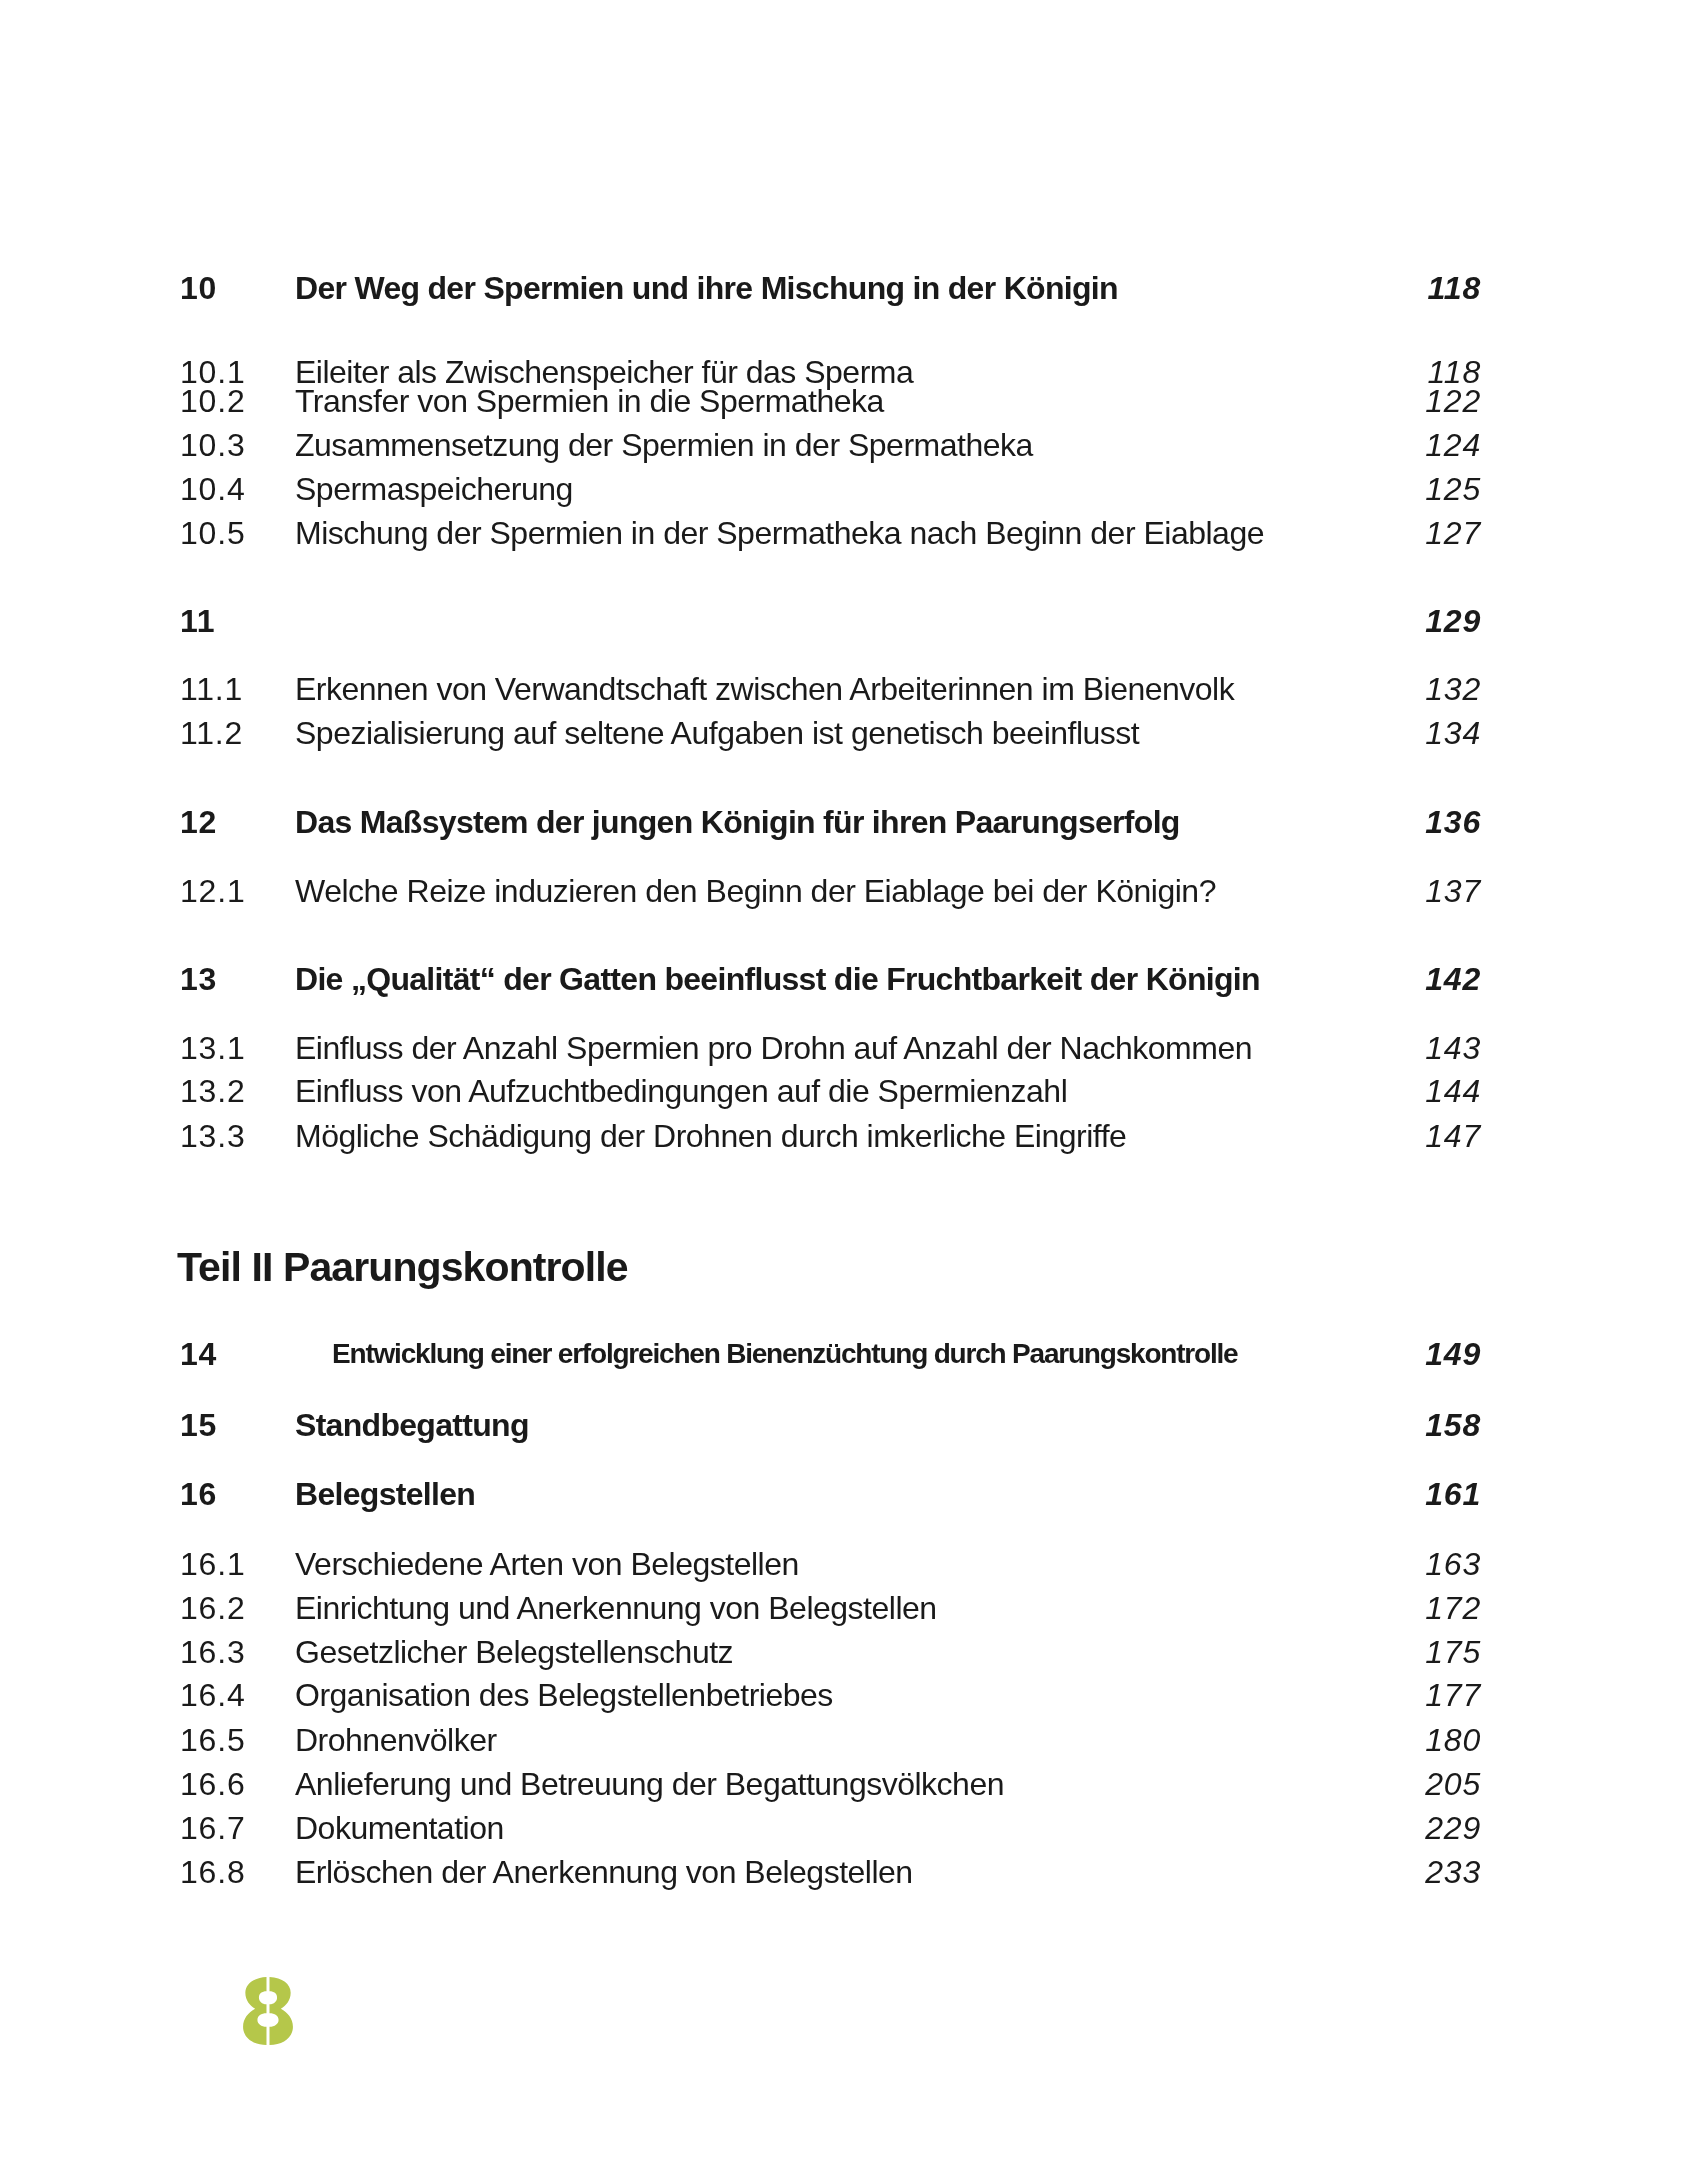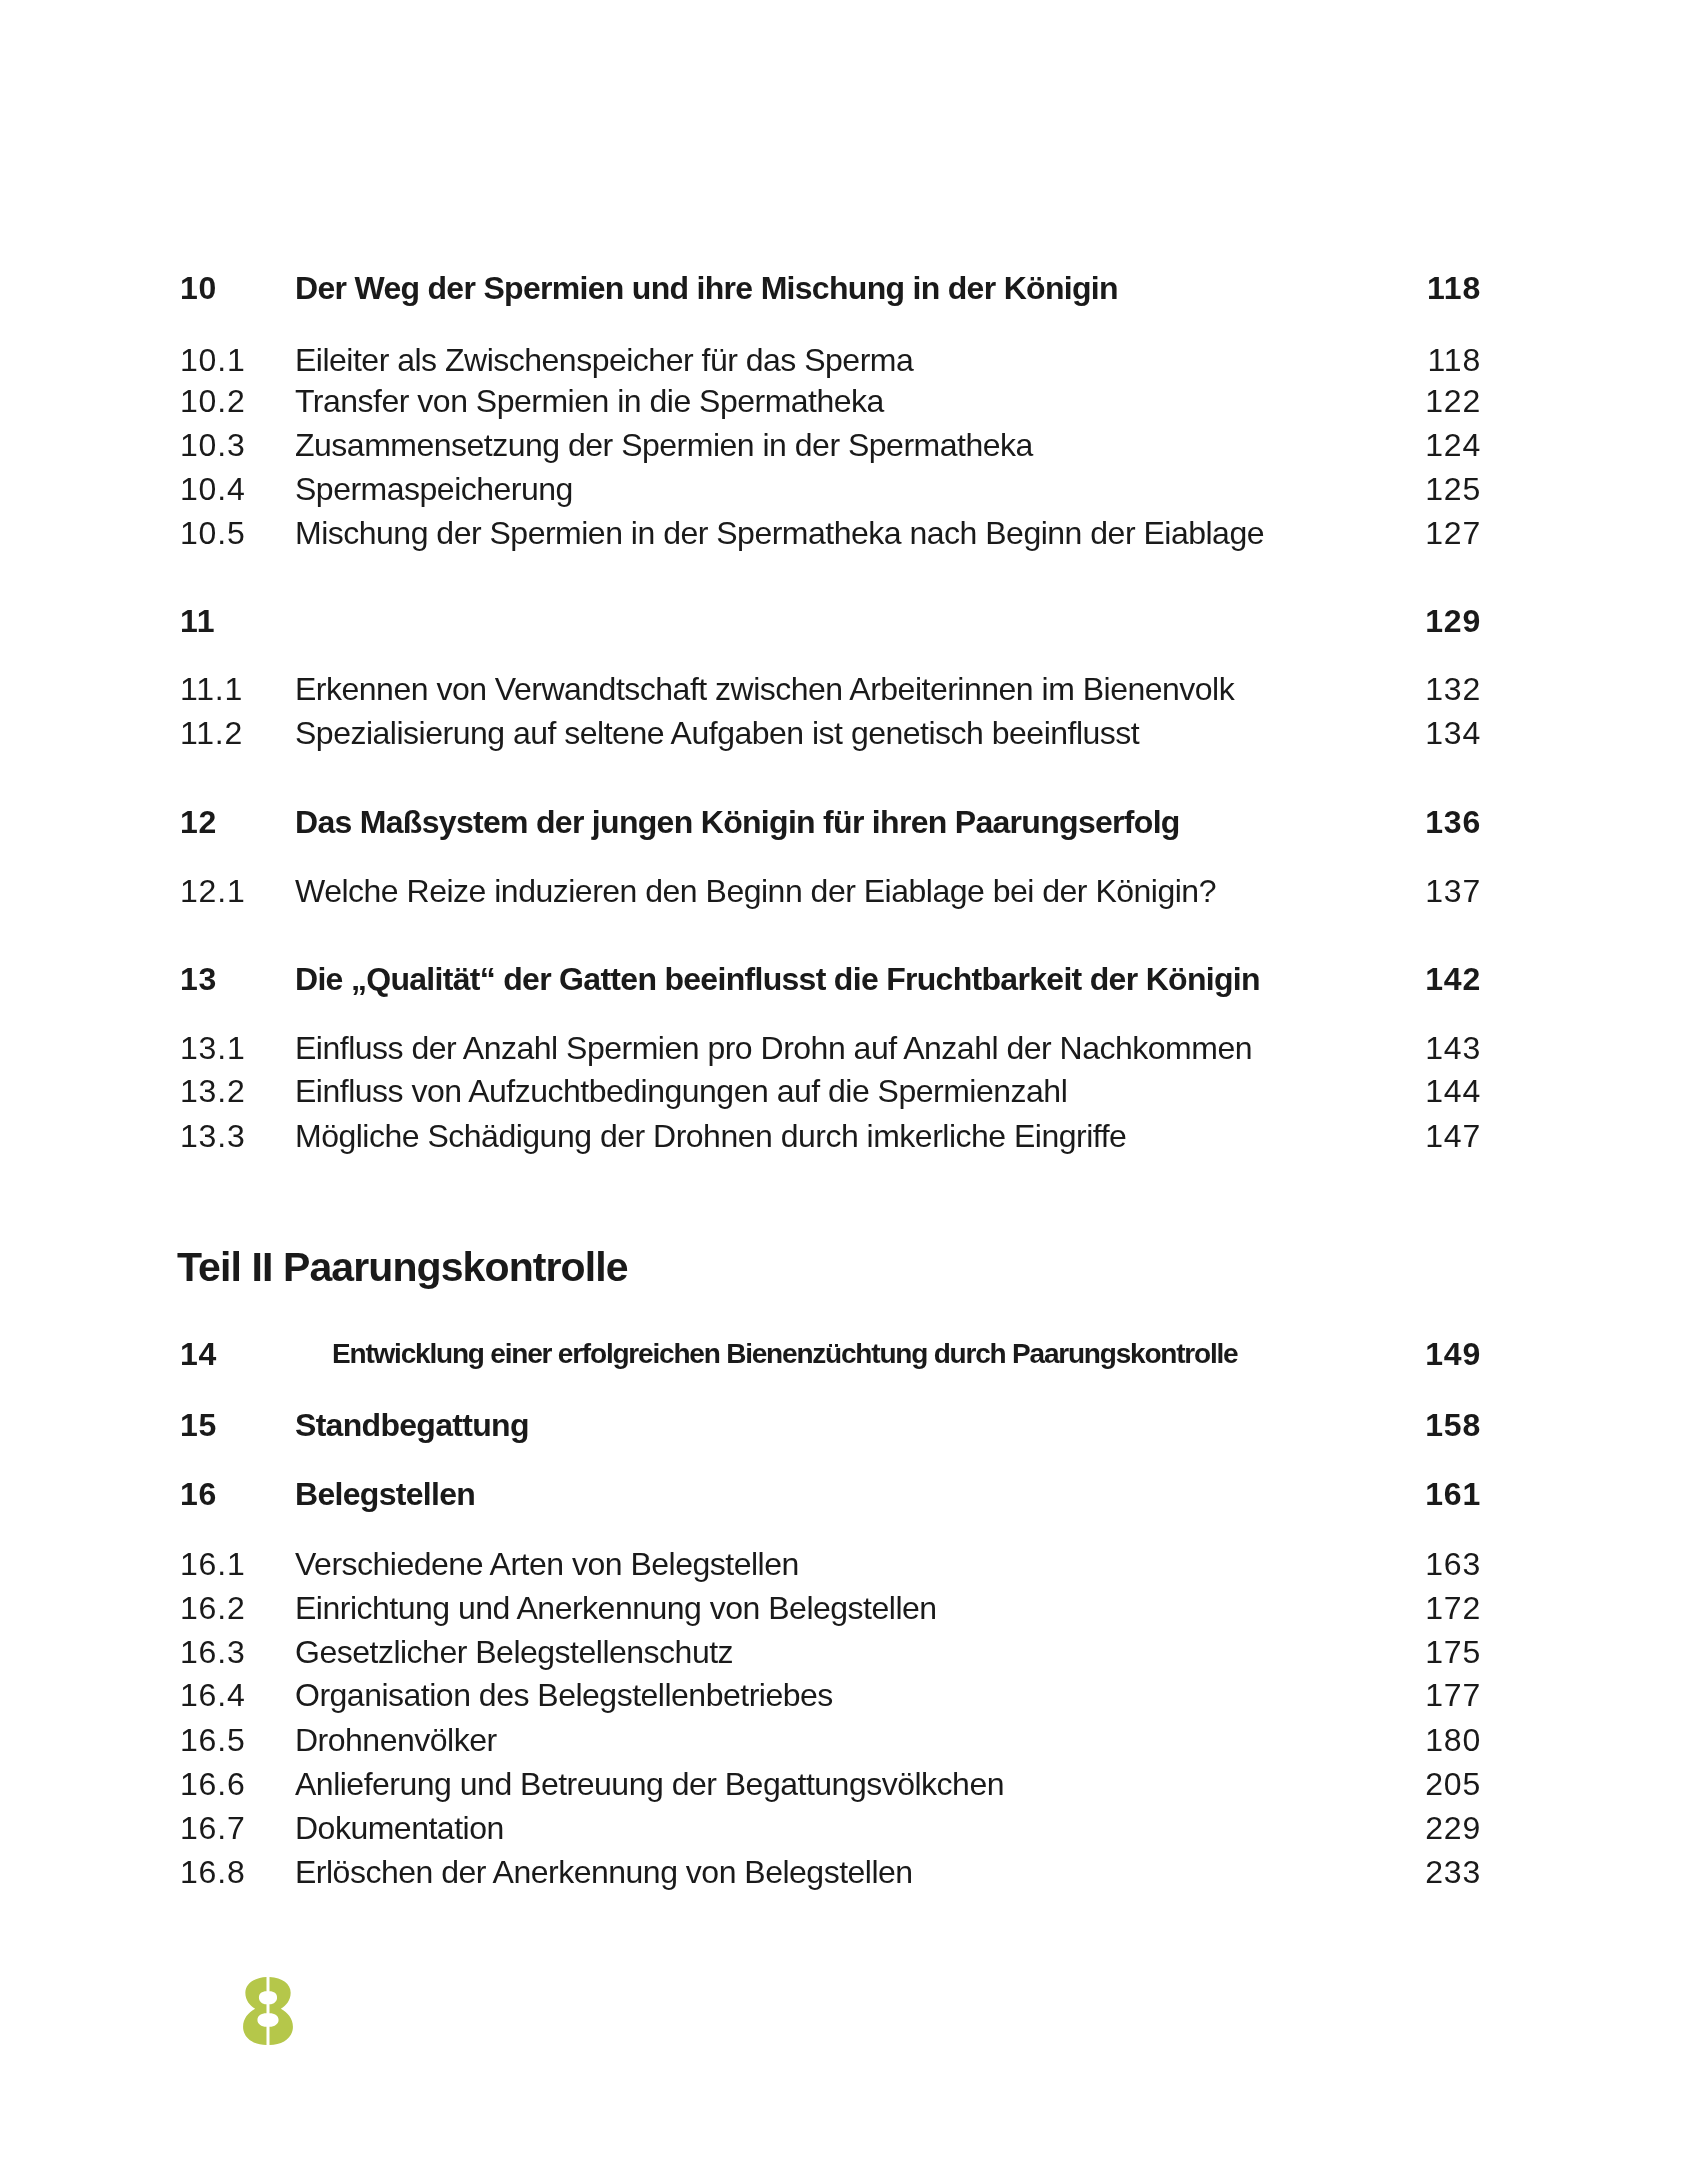--- a/index.html
+++ b/index.html
@@ -3,39 +3,39 @@
 <meta charset="utf-8">
 <style>
   html, body { margin: 0; padding: 0; background: #ffffff; }
   body { width: 1693px; height: 2183px; position: relative; overflow: hidden;
          font-family: "Liberation Sans", sans-serif; color: #1a1a1a; }
   .toc { position: absolute; left: 0; top: 0; width: 1693px; height: 2183px; }
   .row { position: absolute; left: 180px; width: 1301px; height: 44px; line-height: 44px;
          white-space: nowrap; font-size: 32px; }
   .row .num { position: absolute; left: 0; top: 0; letter-spacing: 0.8px; }
   .row .title { position: absolute; left: 115px; top: 0; letter-spacing: -0.5px; text-align: center; }
-  .row .page { position: absolute; right: 0; top: 0; text-align: center; letter-spacing: 0.8px; }
+  .row .page { position: absolute; right: 0; top: 0; text-align: center; letter-spacing: 0.8px; font-style: italic; }
   .row.chapter { font-weight: bold; }
   .row.chapter .title { letter-spacing: -0.7px; }
   .row.chapter.long .title { letter-spacing: -1.2px; font-size: 28px; margin-left: 37px; }
   .part-heading { position: absolute; left: 177px; top: 1243px; height: 48px; line-height: 48px;
                   font-size: 41px; font-weight: bold; letter-spacing: -0.9px; white-space: nowrap; }
   .folio { position: absolute; left: 243px; top: 1977px; width: 50px; height: 68px; }
 </style>
 </head>
 <body>
 
 <div class="toc">
 
   <div class="row chapter" style="top:266px">
     <span class="num">10</span>
     <span class="title">Der Weg der Spermien und ihre Mischung in der Königin</span>
     <span class="page">118</span>
   </div>
-  <div class="row" style="top:338px">
+  <div class="row" style="top:350px">
     <span class="num">10.1</span>
     <span class="title">Eileiter als Zwischenspeicher für das Sperma</span>
     <span class="page">118</span>
   </div>
   <div class="row" style="top:379px">
     <span class="num">10.2</span>
     <span class="title">Transfer von Spermien in die Spermatheka</span>
     <span class="page">122</span>
   </div>
   <div class="row" style="top:423px">

